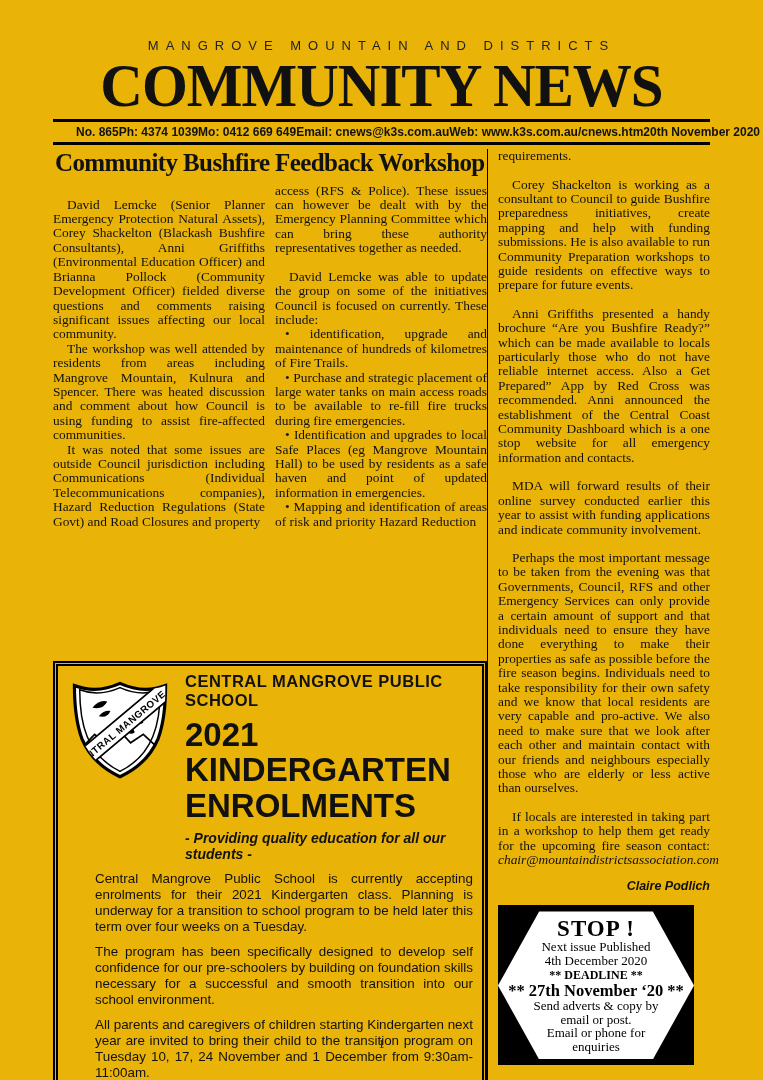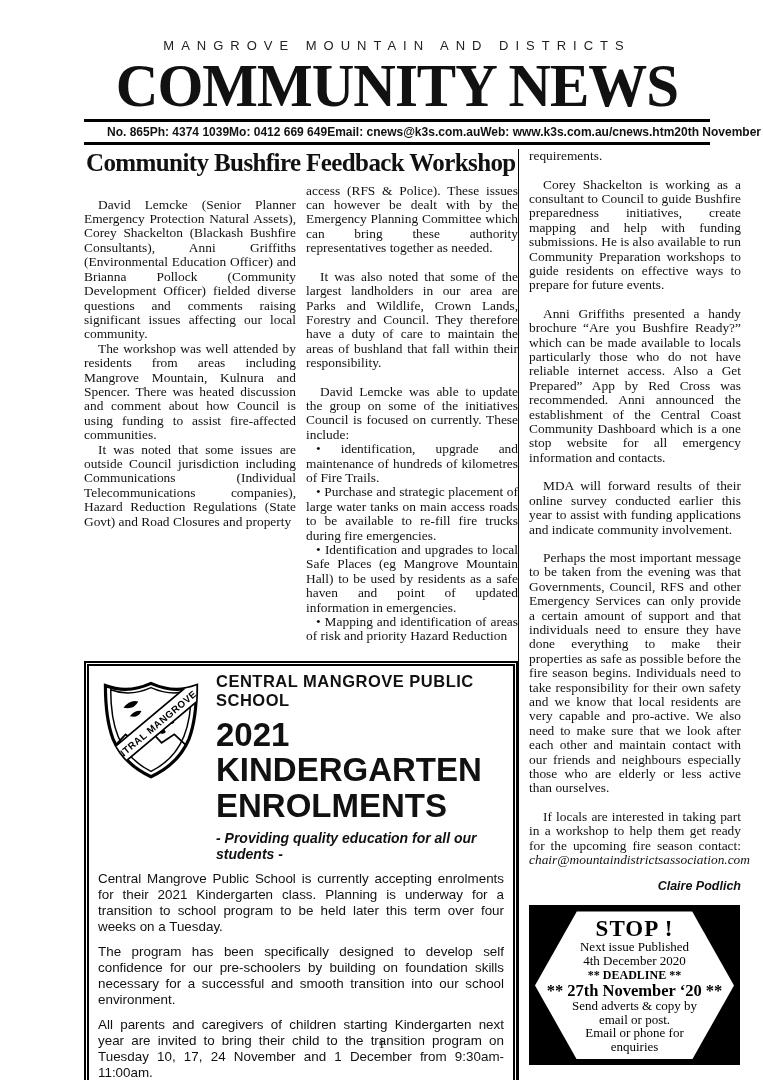--- a/index.html
+++ b/index.html
@@ -1,21 +1,20 @@
 <!DOCTYPE html>
 <html><head>
 <meta charset="utf-8">
 <style>
   * { margin:0; padding:0; box-sizing:border-box; }
   html,body { background:#e8e8e8; }
   .page {
-    width:763px; height:1080px; background:#ffffff; color:#111;
+    width:763px; height:1080px; background:#eab308; color:#111;
     margin:0 auto; position:relative; overflow:hidden;
     font-family:"Liberation Serif", serif;
-    padding-left:31px;
   }
   
   .masthead-wrap { padding-top:38px; text-align:center; }
   .kicker {
     font-family:"Liberation Sans", sans-serif;
     font-size:13px; letter-spacing:7px; font-weight:500; color:#222;
   }
   .masthead {
     font-family:"Liberation Serif", serif;
     font-size:59px; font-weight:bold; letter-spacing:-1px;
@@ -62,26 +61,26 @@
     margin-top:15px; border:5px double #000; padding:6px 9px 10px 9px;
     font-family:"Liberation Sans", sans-serif;
   }
   .ad-header { display:flex; align-items:flex-start; }
   .crest { width:118px; flex:0 0 118px; padding-top:4px; }
   .ad-titles { flex:1; text-align:left; }
   .ad-school-name { font-size:16.5px; font-weight:bold; letter-spacing:0.5px; }
   .ad-heading { font-size:33px; font-weight:bold; line-height:1.08; margin-top:7px; }
   .ad-tagline { font-size:14px; font-weight:bold; font-style:italic; margin-top:6px; }
   .ad-body p {
-    font-size:13.4px; line-height:16px; text-align:justify; margin-top:9px;
+    font-size:13.4px; line-height:16px; text-align:justify; margin-top:9px;margin-left:28px;
   }
 
   
   .stop-box {
-    margin-top:12px; background:#000; width:211px; height:160px;
+    margin-top:12px; background:#000; width:196px; height:160px;
     display:flex; align-items:center; justify-content:center;
   }
   .stop-hex {
     background:#fff; width:199px; height:148px;
     clip-path:polygon(21% 0%, 79% 0%, 100% 50%, 79% 100%, 21% 100%, 0% 50%);
     display:flex; flex-direction:column; align-items:center; justify-content:center;
     text-align:center; font-family:"Liberation Serif", serif; color:#000;
   }
   .stop-title { font-size:23px; font-weight:bold; letter-spacing:1px; line-height:1; }
   .stop-line { font-size:13px; line-height:14px; }
@@ -120,21 +119,20 @@
       <div class="headline">Community Bushfire Feedback Workshop</div>
 
       <div class="two-cols">
         <div class="col">
           <p class="indent gap">David Lemcke (Senior Planner Emergency Protection Natural Assets), Corey Shackelton (Blackash Bushfire Consultants), Anni Griffiths (Environmental Education Officer) and Brianna Pollock (Community Development Officer) fielded diverse questions and comments raising significant issues affecting our local community.</p>
           <p class="indent">The workshop was well attended by residents from areas including Mangrove Mountain, Kulnura and Spencer. There was heated discussion and comment about how Council is using funding to assist fire-affected communities.</p>
           <p class="indent">It was noted that some issues are outside Council jurisdiction including Communications (Individual Telecommunications companies), Hazard Reduction Regulations (State Govt) and Road Closures and property</p>
         </div>
         <div class="col">
           <p>access (RFS &amp; Police). These issues can however be dealt with by the Emergency Planning Committee which can bring these authority representatives together as needed.</p>
-          <p class="indent gap">It was also noted that some of the largest landholders in our area are Parks and Wildlife, Crown Lands, Forestry and Council. They therefore have a duty of care to maintain the areas of bushland that fall within their responsibility.</p>
           <p class="indent gap">David Lemcke was able to update the group on some of the initiatives Council is focused on currently. These include:</p>
           <p class="bullet">•  identification, upgrade and maintenance of hundreds of kilometres of Fire Trails.</p>
           <p class="bullet">• Purchase and strategic placement of large water tanks on main access roads to be available to re-fill fire trucks during fire emergencies.</p>
           <p class="bullet">• Identification and upgrades to local Safe Places (eg Mangrove Mountain Hall) to be used by residents as a safe haven and point of updated information in emergencies.</p>
           <p class="bullet">• Mapping and identification of areas of risk and priority Hazard Reduction</p>
         </div>
       </div>
 
       <div class="ad-box">
         <div class="ad-header">

